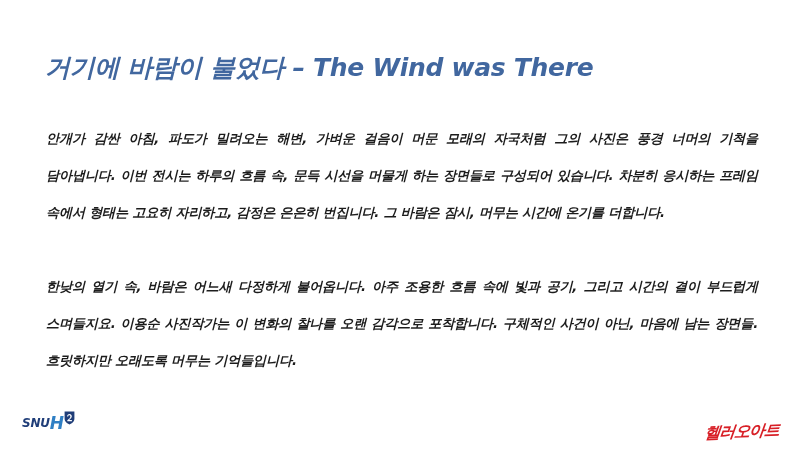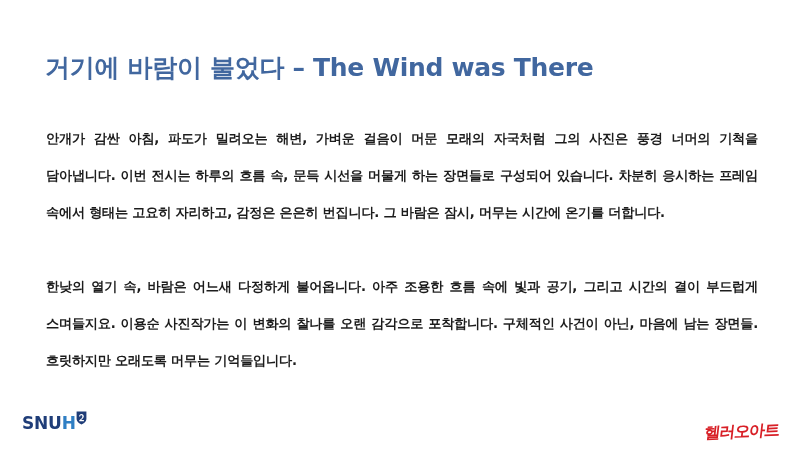--- a/index.html
+++ b/index.html
@@ -14,20 +14,21 @@
     font-family: "DejaVu Sans", "Liberation Sans", sans-serif;
     overflow: hidden;
     position: relative;
   }
 
   .slide {
     position: relative;
     width: 800px;
     height: 450px;
     background: #ffffff;
+    font-style: italic;
   }
 
   
   .slide-title {
     position: absolute;
     left: 45px;
     top: 36px;
     width: 720px;
     font-size: 25px;
     font-weight: bold;
@@ -64,21 +65,21 @@
   .logo-snuh {
     position: absolute;
     left: 22px;
     bottom: 16px;
     display: flex;
     align-items: center;
     height: 22px;
   }
   .logo-snuh .snu {
     font-family: "DejaVu Sans", "Liberation Sans", sans-serif;
-    font-size: 17px;
+    font-size: 12px;
     font-weight: bold;
     color: #1f3d78;
     letter-spacing: -0.2px;
     line-height: 1;
   }
   .logo-snuh .h {
     font-family: "DejaVu Sans", "Liberation Sans", sans-serif;
     font-size: 17px;
     font-weight: bold;
     color: #2f7fc4;

